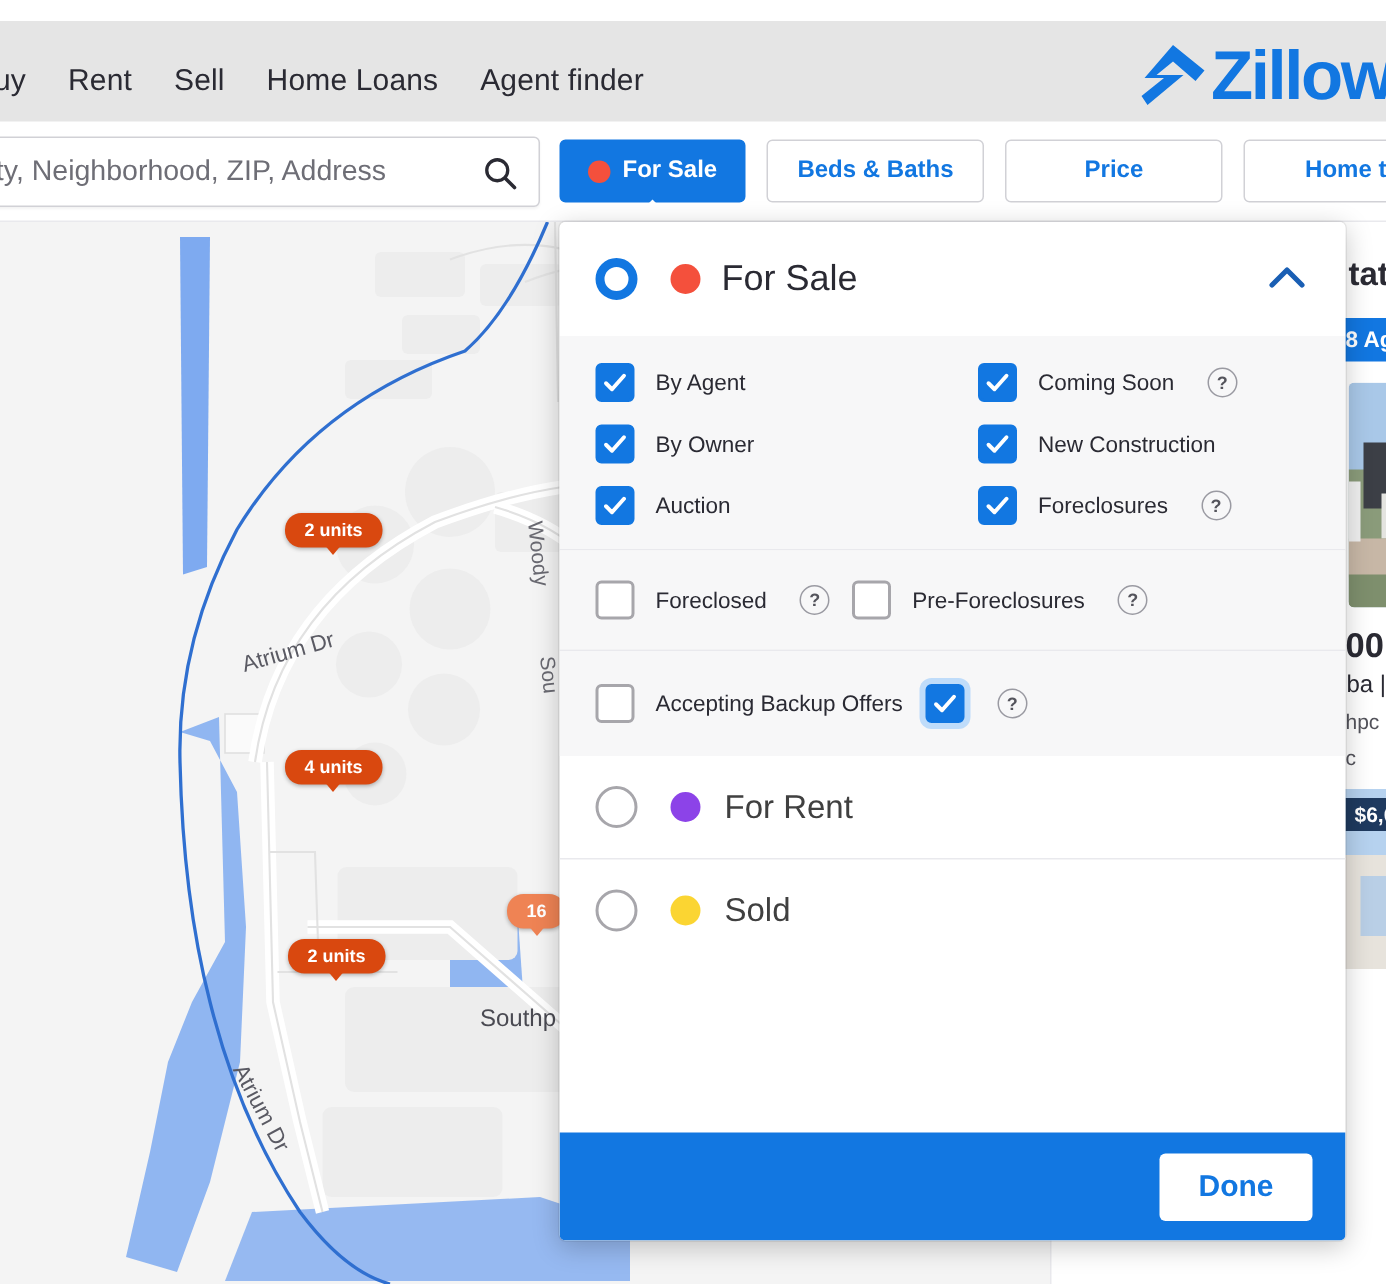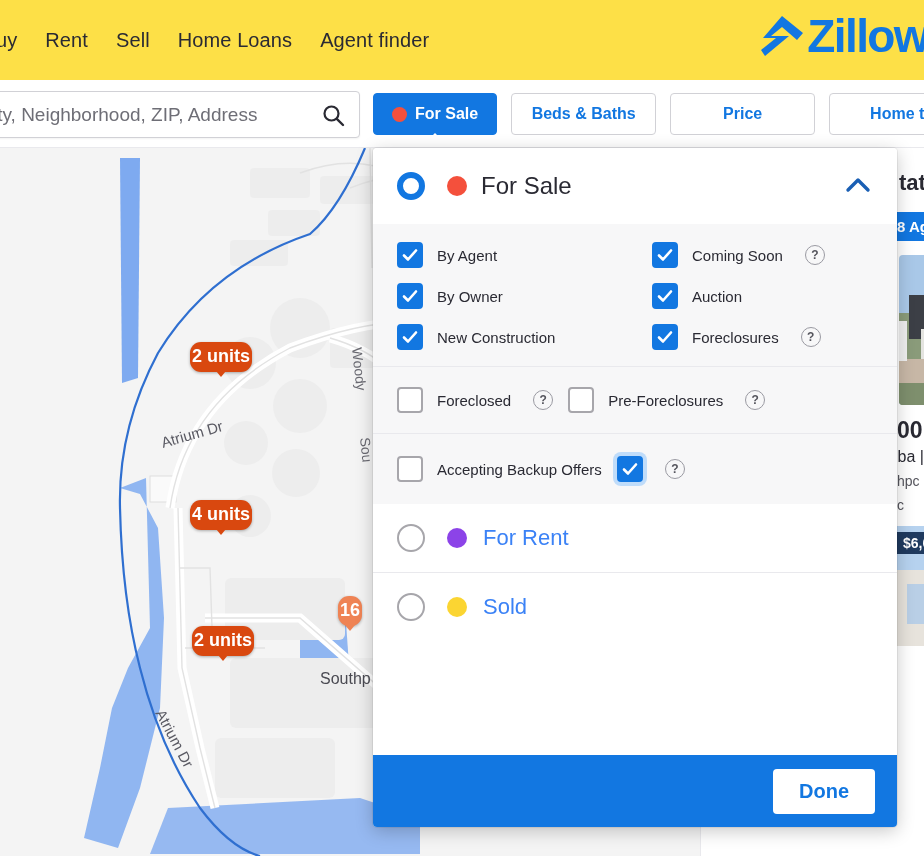--- a/index.html
+++ b/index.html
@@ -6,22 +6,22 @@
   html, body {
     width: 924px; height: 856px;
     font-family: "Liberation Sans", sans-serif;
     background: #ffffff;
     overflow: hidden;
   }
   .app { position: relative; width: 924px; height: 856px; overflow: hidden; background:#fff; }
 
   
   .topnav {
-    position: absolute; top: 0; left: 0; width: 924px; height: 81px;
-    background: #fde047; display: flex; align-items: center;
+    position: absolute; top: 14px; left: 0; width: 924px; height: 81px;
+    background: #e5e5e5; display: flex; align-items: center;
     border-bottom: 1px solid #ffffff;
   }
   .nav-links { display: flex; align-items: center; margin-left: -18px; }
   .nav-link {
     font-size: 20px; color: #2a2a33; padding: 0 14px;
     letter-spacing: .1px; white-space: nowrap; cursor: pointer;
   }
   .brand {
     position: absolute; right: -4px; top: 14px;
     display: flex; align-items: center; gap: 2px;
@@ -71,22 +71,22 @@
   .dot-forrent { background: #8c43e8; }
   .dot-sold    { background: #fbd532; }
 
   
   .map {
     position: absolute; top: 148px; left: 0; width: 700px; height: 708px;
     background: #f4f4f4; overflow: hidden;
   }
   .map svg { display:block; }
   .pin {
-    position: absolute; background: #d9480f; color: #fff; font-size: 18px;
-    font-weight: bold; padding: 4px 2px 5px; border-radius: 11px;
+    position: absolute; background: #d9480f; color: #fff; font-size: 12px;
+    font-weight: bold; padding: 4px 13px 5px; border-radius: 11px;
     white-space: nowrap; box-shadow: 0 1px 3px rgba(0,0,0,.3); cursor: pointer;
   }
   .pin::after {
     content:""; position:absolute; bottom:-5px; left:50%; transform:translateX(-50%);
     width:0;height:0;border-left:5px solid transparent;border-right:5px solid transparent;
     border-top:6px solid #d9480f;
   }
   .pin.faded { background:#ef8354; }
   .pin.faded::after { border-top-color:#ef8354; }
 
@@ -150,21 +150,21 @@
   .cbox.checked svg { display:block; }
 
   .help {
     width: 20px; height: 20px; border-radius: 50%; border: 1px solid #9a9aa2;
     color: #54545c; font-size: 12px; font-weight: bold; flex:none;
     display: flex; align-items: center; justify-content: center; margin-left: 8px; cursor:pointer;
   }
 
   .row-stack { display: flex; flex-direction: row; gap: 15px; }
   .row-single { display:flex; align-items:center; padding: 20px 24px; }
-  .row-single .label { font-size: 22px; color: #3b82f6; margin-left: 16px; }
+  .row-single .label { font-size: 22px; color: #404040; margin-left: 16px; }
   .row-single .dot { width: 20px; height: 20px; margin-left: 22px; }
 
   .dd-foot {
     margin-top: auto; height: 72px; background: #1277e1; flex: none;
     display: flex; align-items: center; justify-content: flex-end; padding-right: 22px;
   }
   .done {
     background: #fff; color: #1277e1; font-size: 20px; font-weight: bold;
     border: none; border-radius: 4px; padding: 11px 26px; cursor: pointer;
     font-family: "Liberation Sans", sans-serif;
@@ -344,30 +344,30 @@
               </svg>
           </span>
           <span class="txt">By Owner</span>
         </div>
         <div class="opt">
           <span class="cbox checked">
             <svg width="18" height="18" viewBox="0 0 18 18">
                 <polyline points="3,9.5 7,13.5 15,4.5" fill="none" stroke="#fff" stroke-width="2.6" stroke-linecap="round" stroke-linejoin="round"></polyline>
               </svg>
           </span>
+          <span class="txt">New Construction</span>
+        </div>
+
+        <div class="opt">
+          <span class="cbox checked">
+            <svg width="18" height="18" viewBox="0 0 18 18">
+                <polyline points="3,9.5 7,13.5 15,4.5" fill="none" stroke="#fff" stroke-width="2.6" stroke-linecap="round" stroke-linejoin="round"></polyline>
+              </svg>
+          </span>
           <span class="txt">Auction</span>
-        </div>
-
-        <div class="opt">
-          <span class="cbox checked">
-            <svg width="18" height="18" viewBox="0 0 18 18">
-                <polyline points="3,9.5 7,13.5 15,4.5" fill="none" stroke="#fff" stroke-width="2.6" stroke-linecap="round" stroke-linejoin="round"></polyline>
-              </svg>
-          </span>
-          <span class="txt">New Construction</span>
         </div>
         <div class="opt">
           <span class="cbox checked">
             <svg width="18" height="18" viewBox="0 0 18 18">
                 <polyline points="3,9.5 7,13.5 15,4.5" fill="none" stroke="#fff" stroke-width="2.6" stroke-linecap="round" stroke-linejoin="round"></polyline>
               </svg>
           </span>
           <span class="txt">Foreclosures</span>
           <span class="help">?</span>
         </div>

